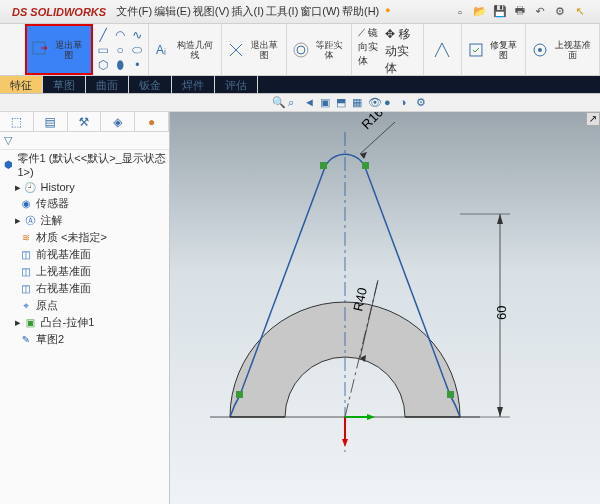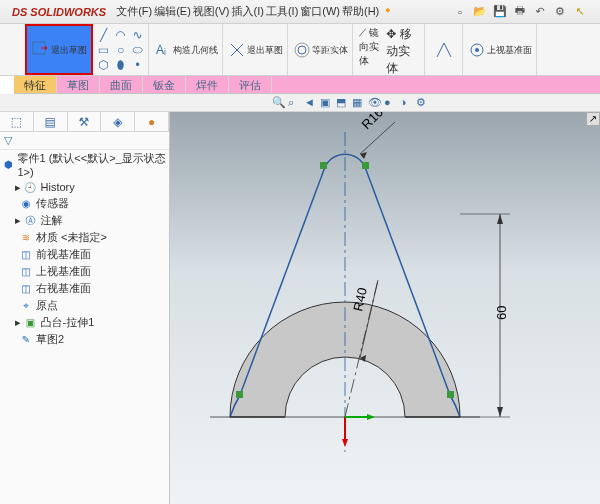--- a/index.html
+++ b/index.html
@@ -14,21 +14,21 @@
 
 .ribbon { height: 52px; background: #f5f5f5; border-bottom: 1px solid #d0d0d0; display: flex; }
 .rgroup { border-right: 1px solid #d8d8d8; padding: 2px 4px; display: flex; flex-direction: row; align-items: center; justify-content: center; font-size: 10px; color: #333; }
 .rgroup.big { min-width: 38px; }
 .rgroup svg, .rgroup .ic { width: 20px; height: 20px; }
 .exit { border: 2px solid #d00; background: #3b82f6; margin-left: 25px; }
 .smallgrid { display: grid; grid-template-columns: repeat(3,16px); grid-template-rows: repeat(3,14px); gap: 1px; }
 .smallgrid span { font-size: 12px; color: #3a6ea5; text-align: center; line-height: 14px; }
 .glabel { font-size: 9px; line-height: 10px; text-align: center; margin-top: 1px; }
 
-.tabs { height: 18px; display: flex; background: #f9a8d4; border-bottom: 1px solid #c5c5c5; font-size: 11px; margin-left: 14px; }
+.tabs { height: 18px; display: flex; background: #0f172a; border-bottom: 1px solid #c5c5c5; font-size: 11px; }
 .tab { padding: 2px 10px; color: #4a6a8a; border-right: 1px solid #d5d5d5; cursor: pointer; }
 .tab.active { background: #f5c86a; color: #333; }
 
 .vtoolbar { height: 18px; background: #f0f0f0; display: flex; gap: 2px; padding: 0 170px 0 4px; align-items: center; border-bottom: 1px solid #d5d5d5; justify-content: flex-end; }
 .vtoolbar span { width: 14px; height: 14px; color: #3a6ea5; font-size: 11px; }
 
 .main { display: flex; height: 396px; }
 .sidebar { width: 170px; background: #fafafa; border-right: 1px solid #c5c5c5; display: flex; flex-direction: column; }
 .sidetabs { height: 20px; display: flex; border-bottom: 1px solid #d5d5d5; }
 .sidetabs span { flex: 1; display: flex; align-items: center; justify-content: center; color: #3a6ea5; border-right: 1px solid #d5d5d5; font-size: 12px; }
@@ -116,20 +116,27 @@
     <div style="font-size:10px">⟋ <span>镜向实体</span></div>
     <div style="font-size:12px">✥ <span>移动实体</span></div>
   </div>
   <div class="rgroup big">
     <svg viewBox="0 0 20 20">
         <path d="M3 17 L10 3 L17 17" fill="none" stroke="#3a6ea5"></path>
       </svg>
   </div>
   <div class="rgroup big">
     <svg viewBox="0 0 20 20">
+        <rect x="4" y="4" width="12" height="12" fill="none" stroke="#3a6ea5"></rect>
+        <path d="M7 10 l2 2 l4-4" stroke="#3a9a3a" fill="none"></path>
+      </svg>
+    <div class="glabel">修复草图</div>
+  </div>
+  <div class="rgroup big">
+    <svg viewBox="0 0 20 20">
         <circle cx="10" cy="10" r="6" fill="none" stroke="#3a6ea5"></circle>
         <circle cx="10" cy="10" r="2" fill="#3a6ea5"></circle>
       </svg>
     <div class="glabel">上视基准面</div>
   </div>
 </div>
 
 <div class="tabs">
   <div class="tab active">特征</div>
   <div class="tab">草图</div>

